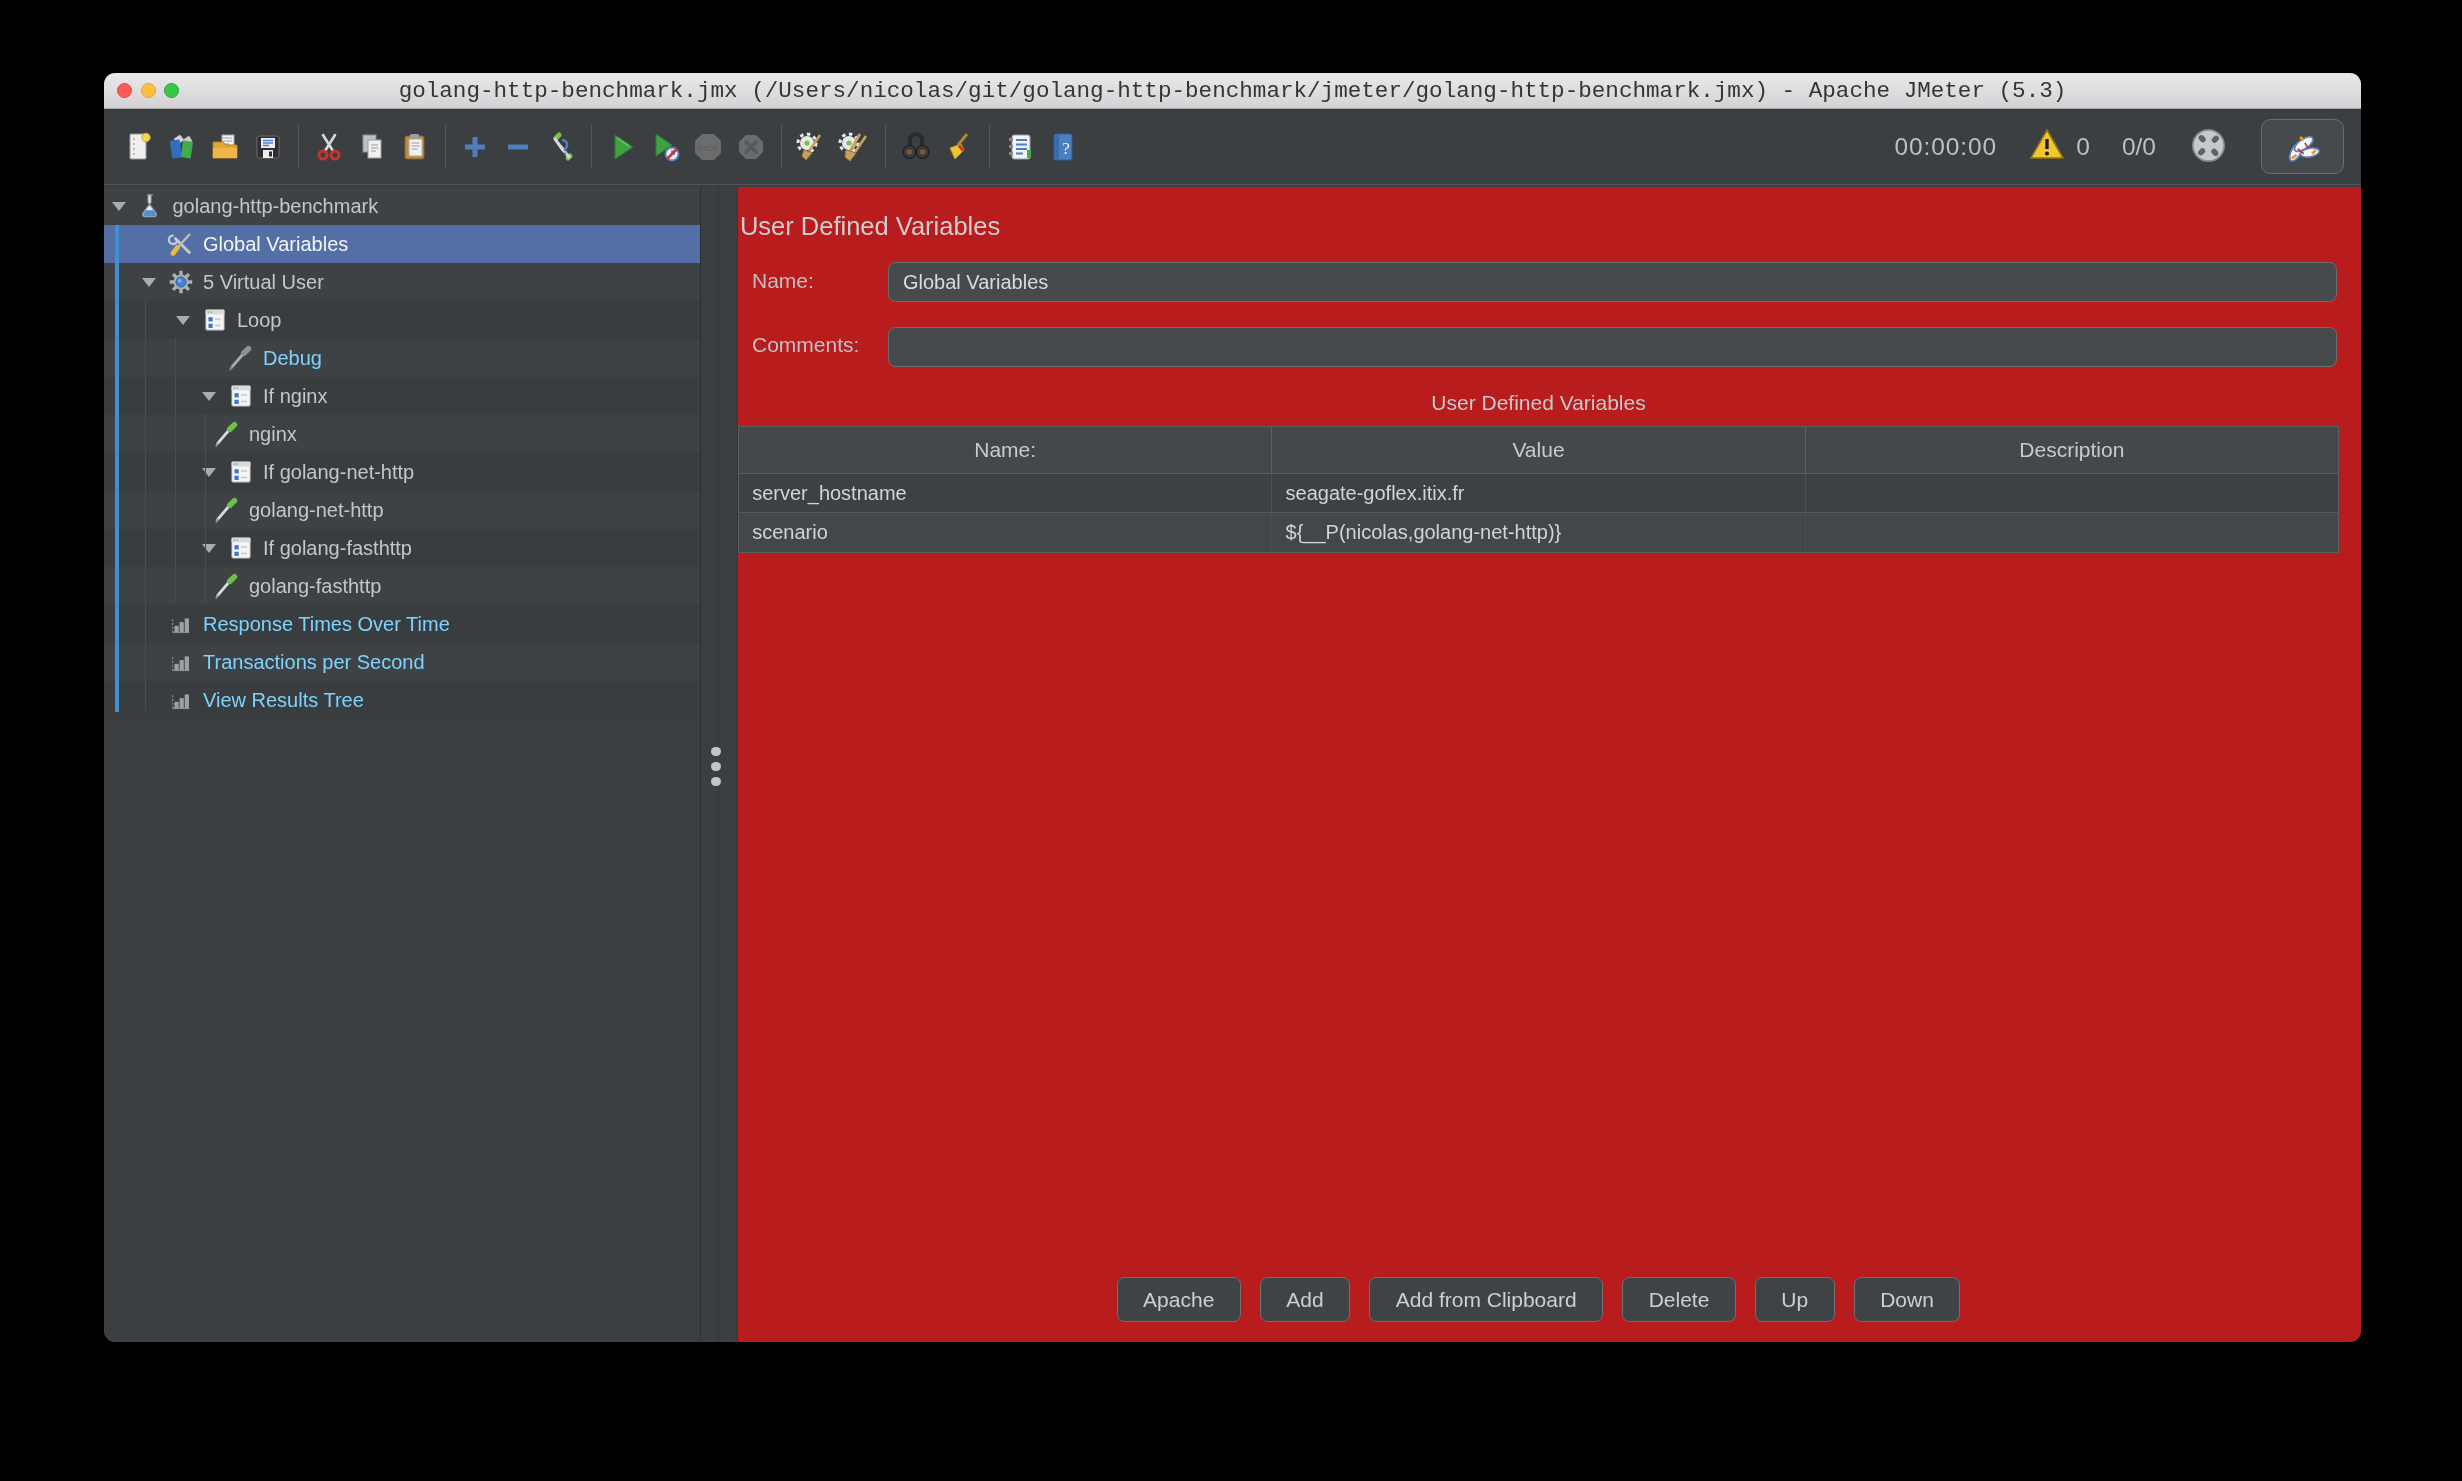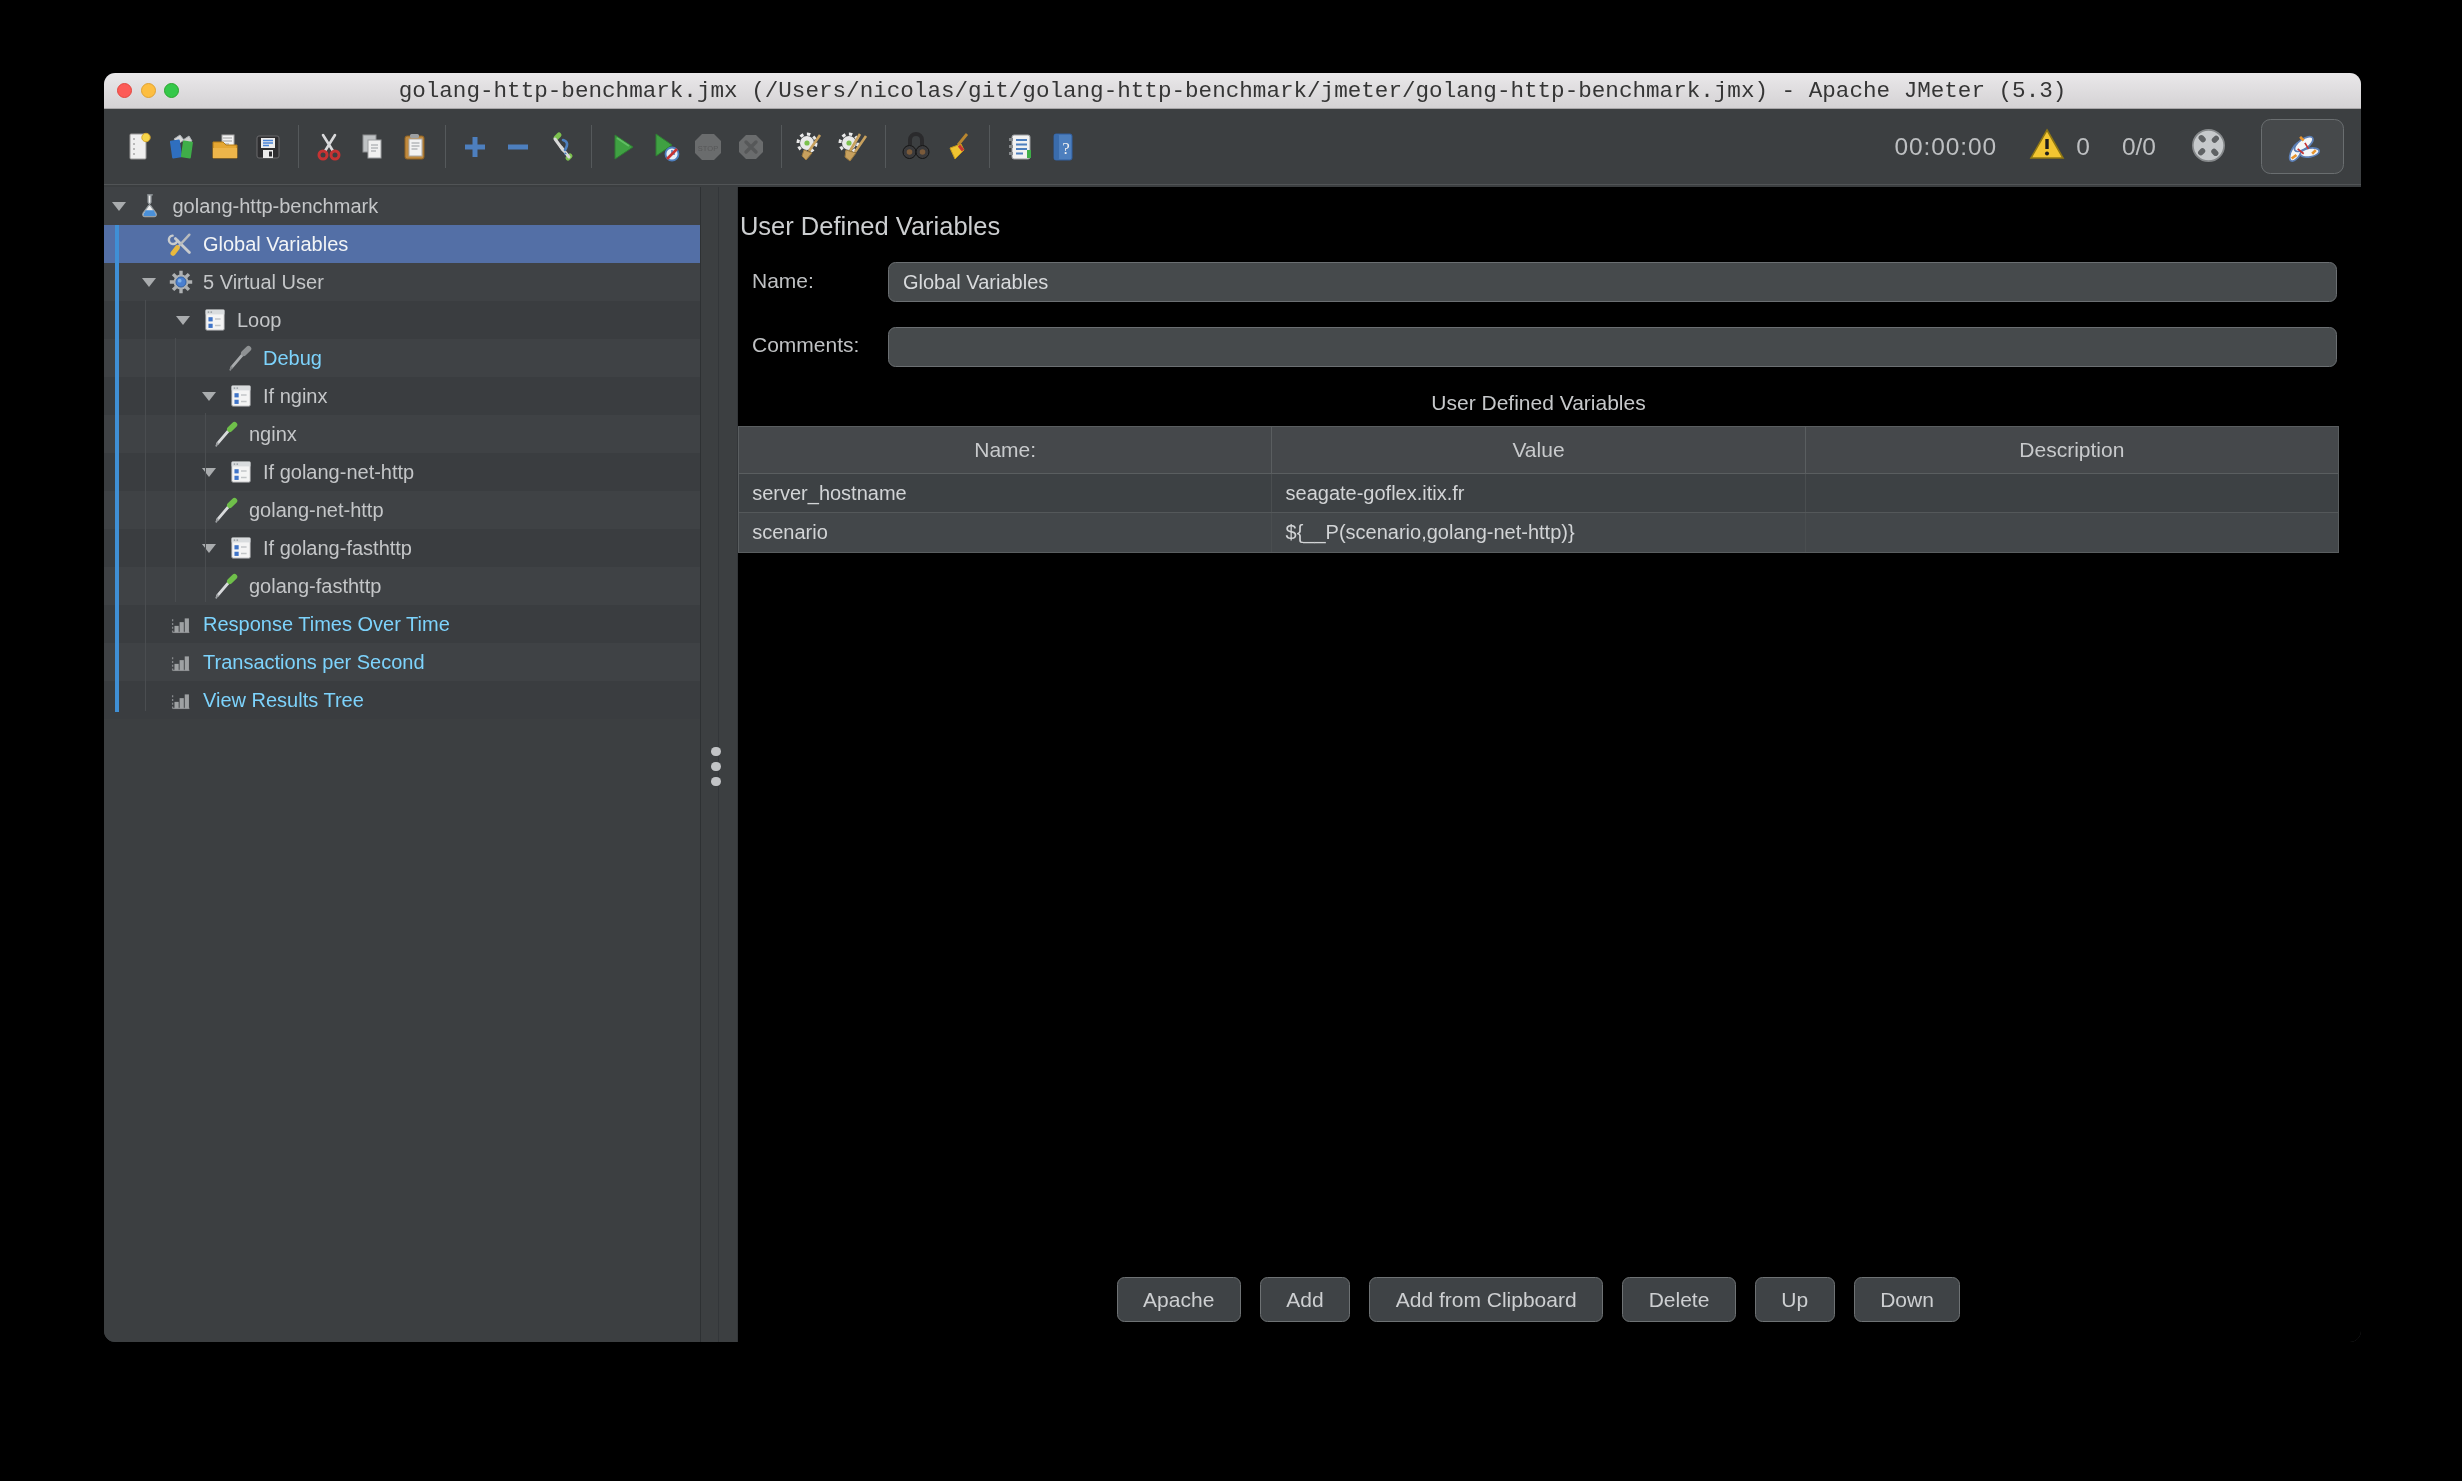--- a/index.html
+++ b/index.html
@@ -37,21 +37,21 @@
   
   .content { position:absolute; top:114px; left:0; right:0; bottom:0; }
   .sidebar { position:absolute; left:0; top:0; width:596px; bottom:0;
              background:#3C3F41; overflow:hidden; }
   .splitter { position:absolute; left:596px; top:0; width:38px; bottom:0;
               background:#3C3F41; border-left:1.9px solid #2E3133; border-right:1.9px solid #333639; }
   .splitter .mid { position:absolute; left:17px; top:0; bottom:0; width:0.9px; background:#333639; }
   .dots { position:absolute; left:10.4px; top:50%; margin-top:-23.6px; }
   .dots i { display:block; width:9.4px; height:9.4px; border-radius:50%;
             background:#C2C4C6; margin:5.7px 0; }
-  .main { position:absolute; left:634px; top:0; right:0; bottom:0; background:#000000; }
+  .main { position:absolute; left:634px; top:0; right:0; bottom:0; background:#b91c1c; }
 
   
   .tree-row { position:relative; height:38px; display:flex; align-items:center;
               font-size:20px; color:#C4C6C8; white-space:nowrap; }
   .tree-row:nth-child(odd)  { background:#3F4245; }
   .tree-row:nth-child(even) { background:#3A3D40; }
   .tree-row.selected { background:#536FA6; color:#F2F4F6; }
   .tree-row.disabled { color:#7dd3fc; }
   .lvl0{padding-left:7.5px} .lvl1{padding-left:38px} .lvl2{padding-left:72px}
   .lvl3{padding-left:98px} .lvl4{padding-left:84px}
@@ -507,21 +507,21 @@
           <div class="th">Value</div>
           <div class="th">Description</div>
         </div>
         <div class="trow r0">
           <div class="td">server_hostname</div>
           <div class="td">seagate-goflex.itix.fr</div>
           <div class="td"></div>
         </div>
         <div class="trow r1">
           <div class="td">scenario</div>
-          <div class="td">${__P(scenario,golang-net-http)}</div>
+          <div class="td">${__P(nicolas,golang-net-http)}</div>
           <div class="td"></div>
         </div>
       </div>
 
       <div class="btn-row">
         <button class="pbtn">Apache</button>
         <button class="pbtn">Add</button>
         <button class="pbtn">Add from Clipboard</button>
         <button class="pbtn">Delete</button>
         <button class="pbtn">Up</button>

